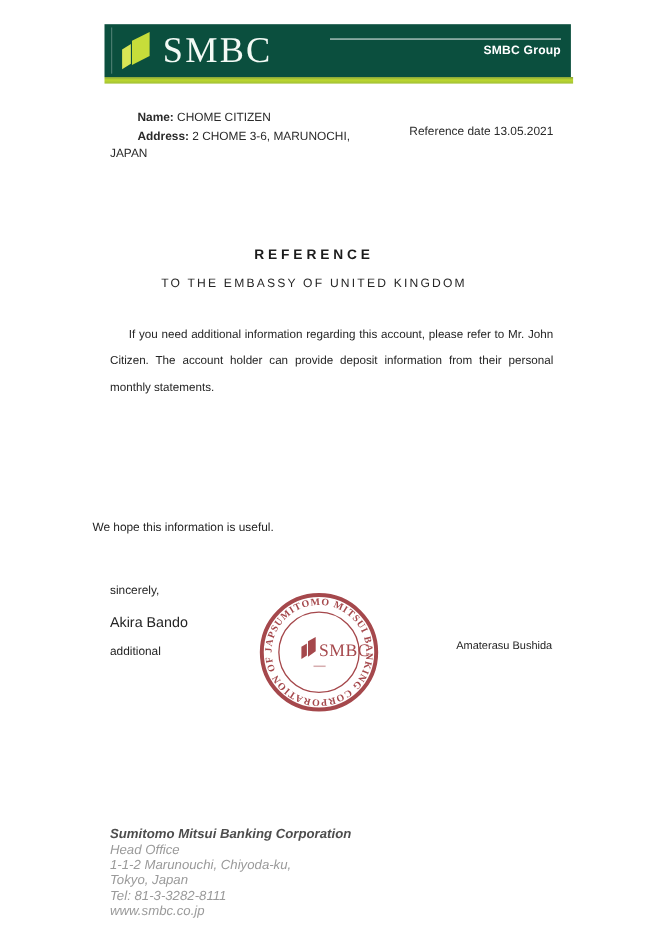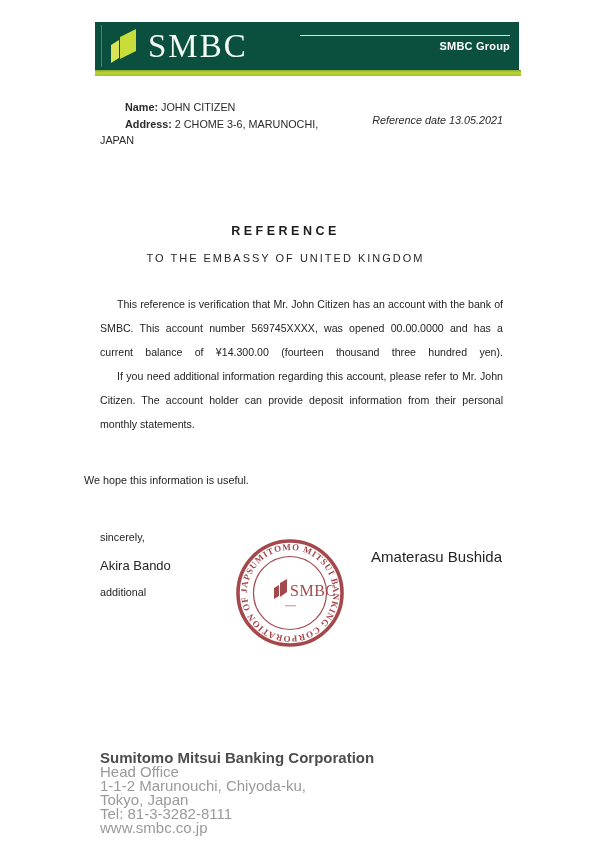--- a/index.html
+++ b/index.html
@@ -34,50 +34,50 @@
     position:absolute;left:95px;top:70px;width:426px;height:6px;
     background:linear-gradient(to bottom,#86a33a 0%,#bcd72f 45%,#a2c136 100%);
   }
   
   .recipient{
     position:absolute;left:100px;top:99px;width:403px;
     display:flex;justify-content:space-between;
     font-size:10.8px;line-height:16.5px;color:#2a2a2a;
   }
   .addr-label{font-weight:bold;padding-left:25px;}
-  .ref-date{margin-top:13px;font-size:10.8px;color:#2a2a2a;white-space:nowrap;font-style:italic;}
+  .ref-date{margin-top:13px;font-size:10.8px;color:#2a2a2a;white-space:nowrap;}
   
   .title-block{position:absolute;left:84px;top:224px;width:403px;text-align:center;}
   .title-main{font-size:12.5px;font-weight:bold;letter-spacing:3.5px;color:#1c1c1c;}
   .title-sub{margin-top:14px;font-size:11px;letter-spacing:2px;color:#262626;}
   
   .body-text{
     position:absolute;left:100px;top:292px;width:403px;
     font-size:10.6px;line-height:24px;color:#242424;
   }
   .para{margin:0;text-align:justify;text-indent:17px;}
   .para.justify-last{text-align-last:justify;}
   .closing{position:absolute;left:84px;top:474px;font-size:10.8px;color:#242424;}
   
   .sig-salutation{position:absolute;left:100px;top:531px;font-size:10.8px;color:#242424;}
   .sig-name{position:absolute;left:100px;top:558px;font-size:13px;color:#242424;}
   .sig-title{position:absolute;left:100px;top:586px;font-size:10.8px;color:#242424;}
-  .sig-right{position:absolute;right:98px;top:548px;font-size:15px;color:#242424;}
+  .sig-right{position:absolute;right:98px;top:582px;font-size:10px;color:#242424;}
   
   .stamp{position:absolute;left:233px;top:536px;width:114px;height:114px;opacity:.92;}
   .stamp svg{display:block;}
   .stamp-ring-text{
     font-family:"Liberation Serif",serif;font-size:9px;letter-spacing:.8px;
     font-weight:bold;
   }
   .stamp-center-text{
     font-family:"Liberation Serif",serif;font-size:16px;letter-spacing:.5px;
   }
   
-  .footer{position:absolute;left:100px;top:751px;font-size:15px;line-height:14px;}
+  .footer{position:absolute;left:100px;top:751px;font-size:12px;line-height:14px;font-style:italic;}
   .footer-company{font-weight:bold;color:#4d4d4d;}
   .footer-line{color:#9a9a9a;}
 </style>
 </head>
 <body>
 
 <div class="page">
 
   <div class="header-bar">
     <div class="header-accent"></div>
@@ -90,38 +90,37 @@
     </div>
     <div class="header-rule"></div>
     <div class="group-label">SMBC Group</div>
   </div>
   <div class="header-stripe"></div>
 
   <div class="recipient">
     <div>
       <div>
         <span class="addr-label">Name:</span>
-        <span>JOHN CITIZEN</span>
+        <span>CHOME CITIZEN</span>
       </div>
       <div>
         <span class="addr-label">Address:</span>
         <span>2 CHOME 3-6, MARUNOCHI,</span>
       </div>
       <div>JAPAN</div>
     </div>
     <div class="ref-date">Reference date 13.05.2021</div>
   </div>
 
   <div class="title-block">
     <div class="title-main">REFERENCE</div>
     <div class="title-sub">TO THE EMBASSY OF UNITED KINGDOM</div>
   </div>
 
   <div class="body-text">
-    <p class="para justify-last">This reference is verification that Mr. John Citizen has an account with the bank of SMBC. This account number 569745XXXX, was opened 00.00.0000 and has a current balance of ¥14.300.00 (fourteen thousand three hundred yen).</p>
     <p class="para">If you need additional information regarding this account, please refer to Mr. John Citizen. The account holder can provide deposit information from their personal monthly statements.</p>
   </div>
   <div class="closing">We hope this information is useful.</div>
 
   <div class="sig-salutation">sincerely,</div>
   <div class="sig-name">Akira Bando</div>
   <div class="sig-title">additional</div>
   <div class="sig-right">Amaterasu Bushida</div>
 
   <div class="stamp">

